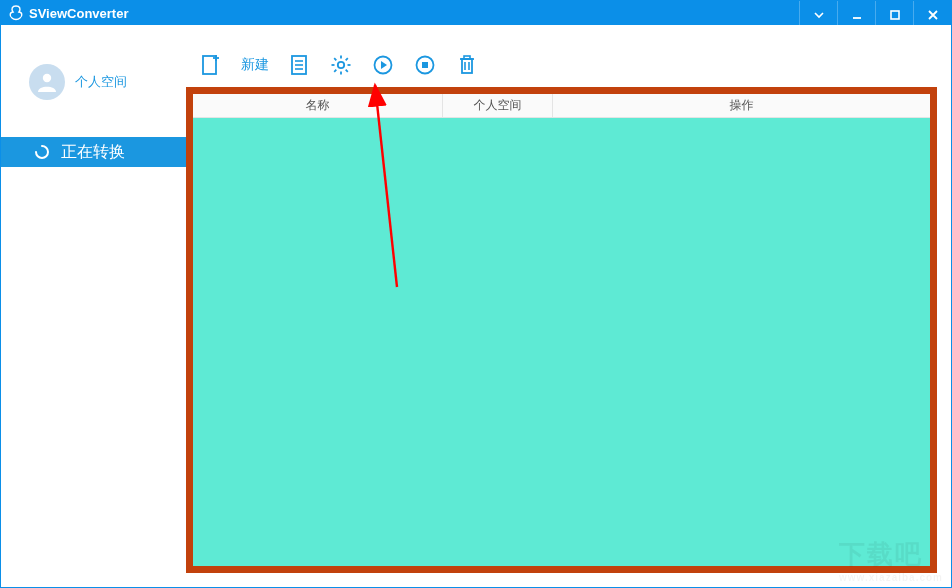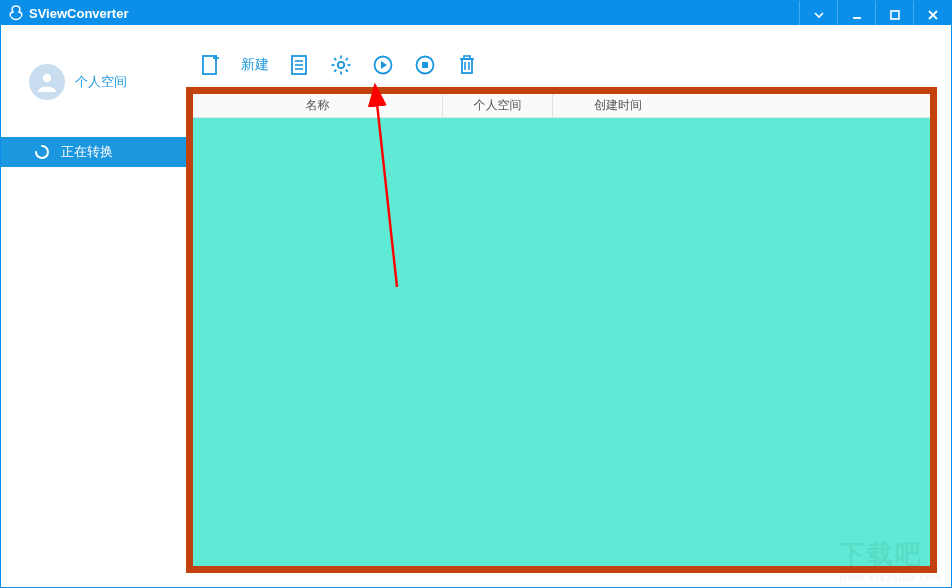--- a/index.html
+++ b/index.html
@@ -67,21 +67,21 @@
   }
   .nav-item {
     position: relative;
     height: 30px;
     display:flex;
     align-items:center;
     gap:10px;
     padding-left: 32px;
     cursor:pointer;
     color:#6a6a6a;
-    font-size:13px;
+    font-size:16px;
     margin-top:14px;
   }
   .nav-item.active {
     background:#1b97e0;
     color:#fff;
   }
   .nav-item.active::after {
     content:"";
     position:absolute;
     right:-10px; top:50%;
@@ -285,21 +285,21 @@
             <rect x="8" y="2" width="6" height="3" fill="none" stroke="#1b97e0" stroke-width="1.6"></rect>
           </svg>
         </span>
       </div>
     </div>
 
     <div class="grid">
       <div class="grid-header">
         <div class="col" style="flex:0 0 250px">名称</div>
         <div class="col" style="flex:0 0 110px">个人空间</div>
-        <div class="col" style="flex:0 0 130px">创建时间</div>
+        <div class="col" style="flex:1">操作</div>
       </div>
       <div class="grid-body"></div>
     </div>
   </div>
 </div>
 
 <svg class="annot" viewBox="0 0 952 560">
   <defs>
     <marker id="ah" markerWidth="12" markerHeight="12" refX="9" refY="4" orient="auto">
       <path d="M0 0 L10 4 L0 8 Z" fill="#ff0000"></path>

